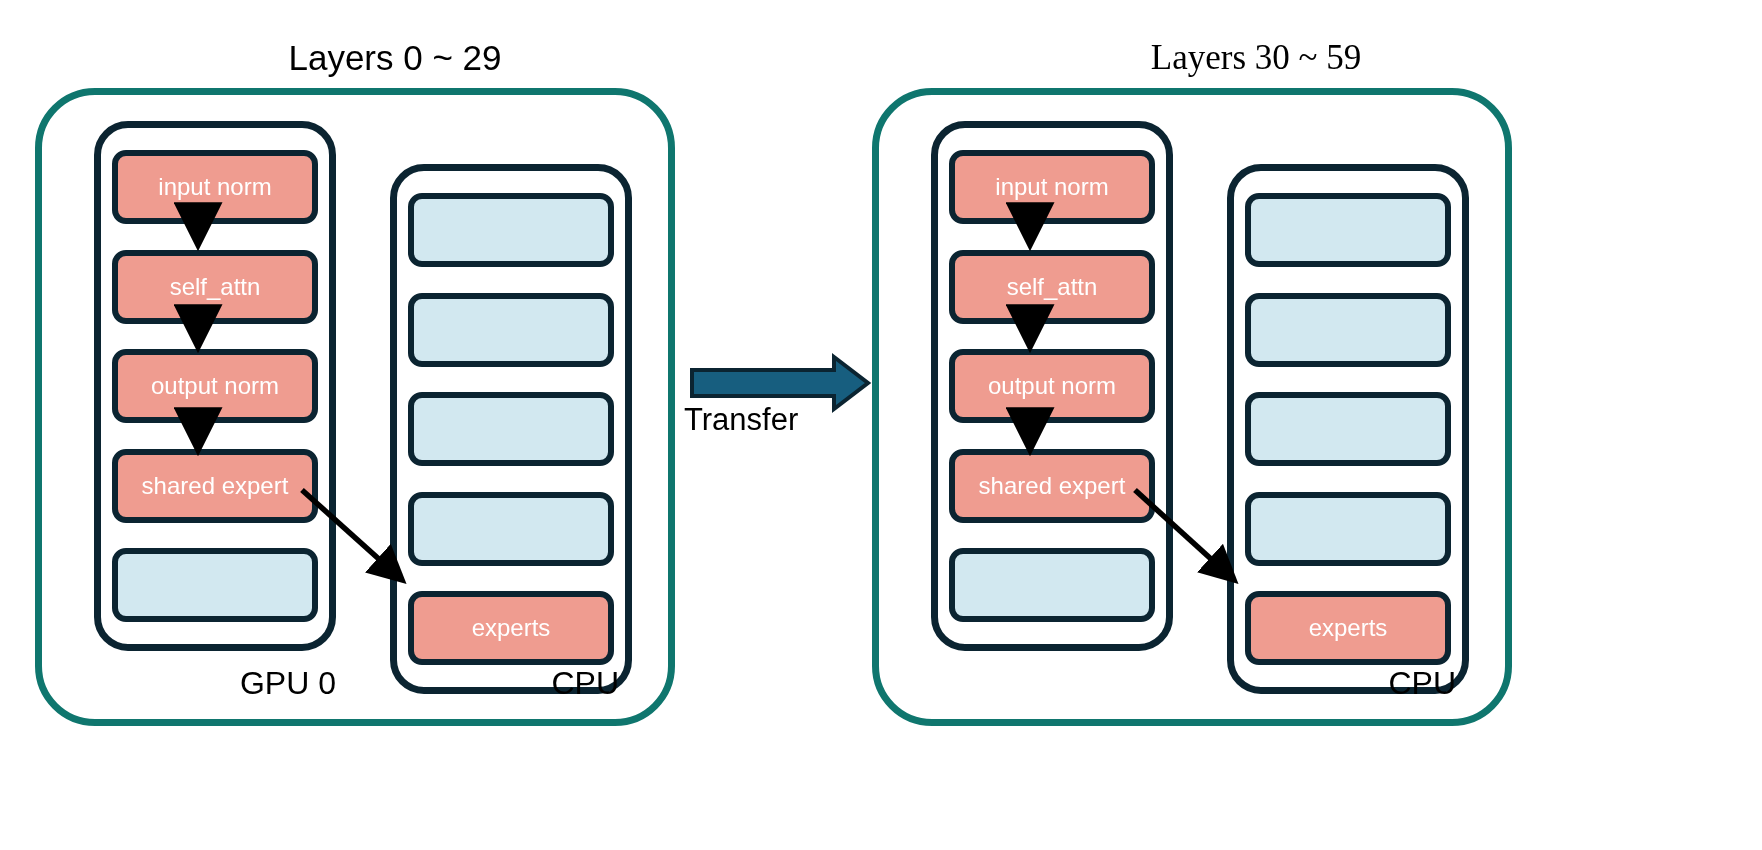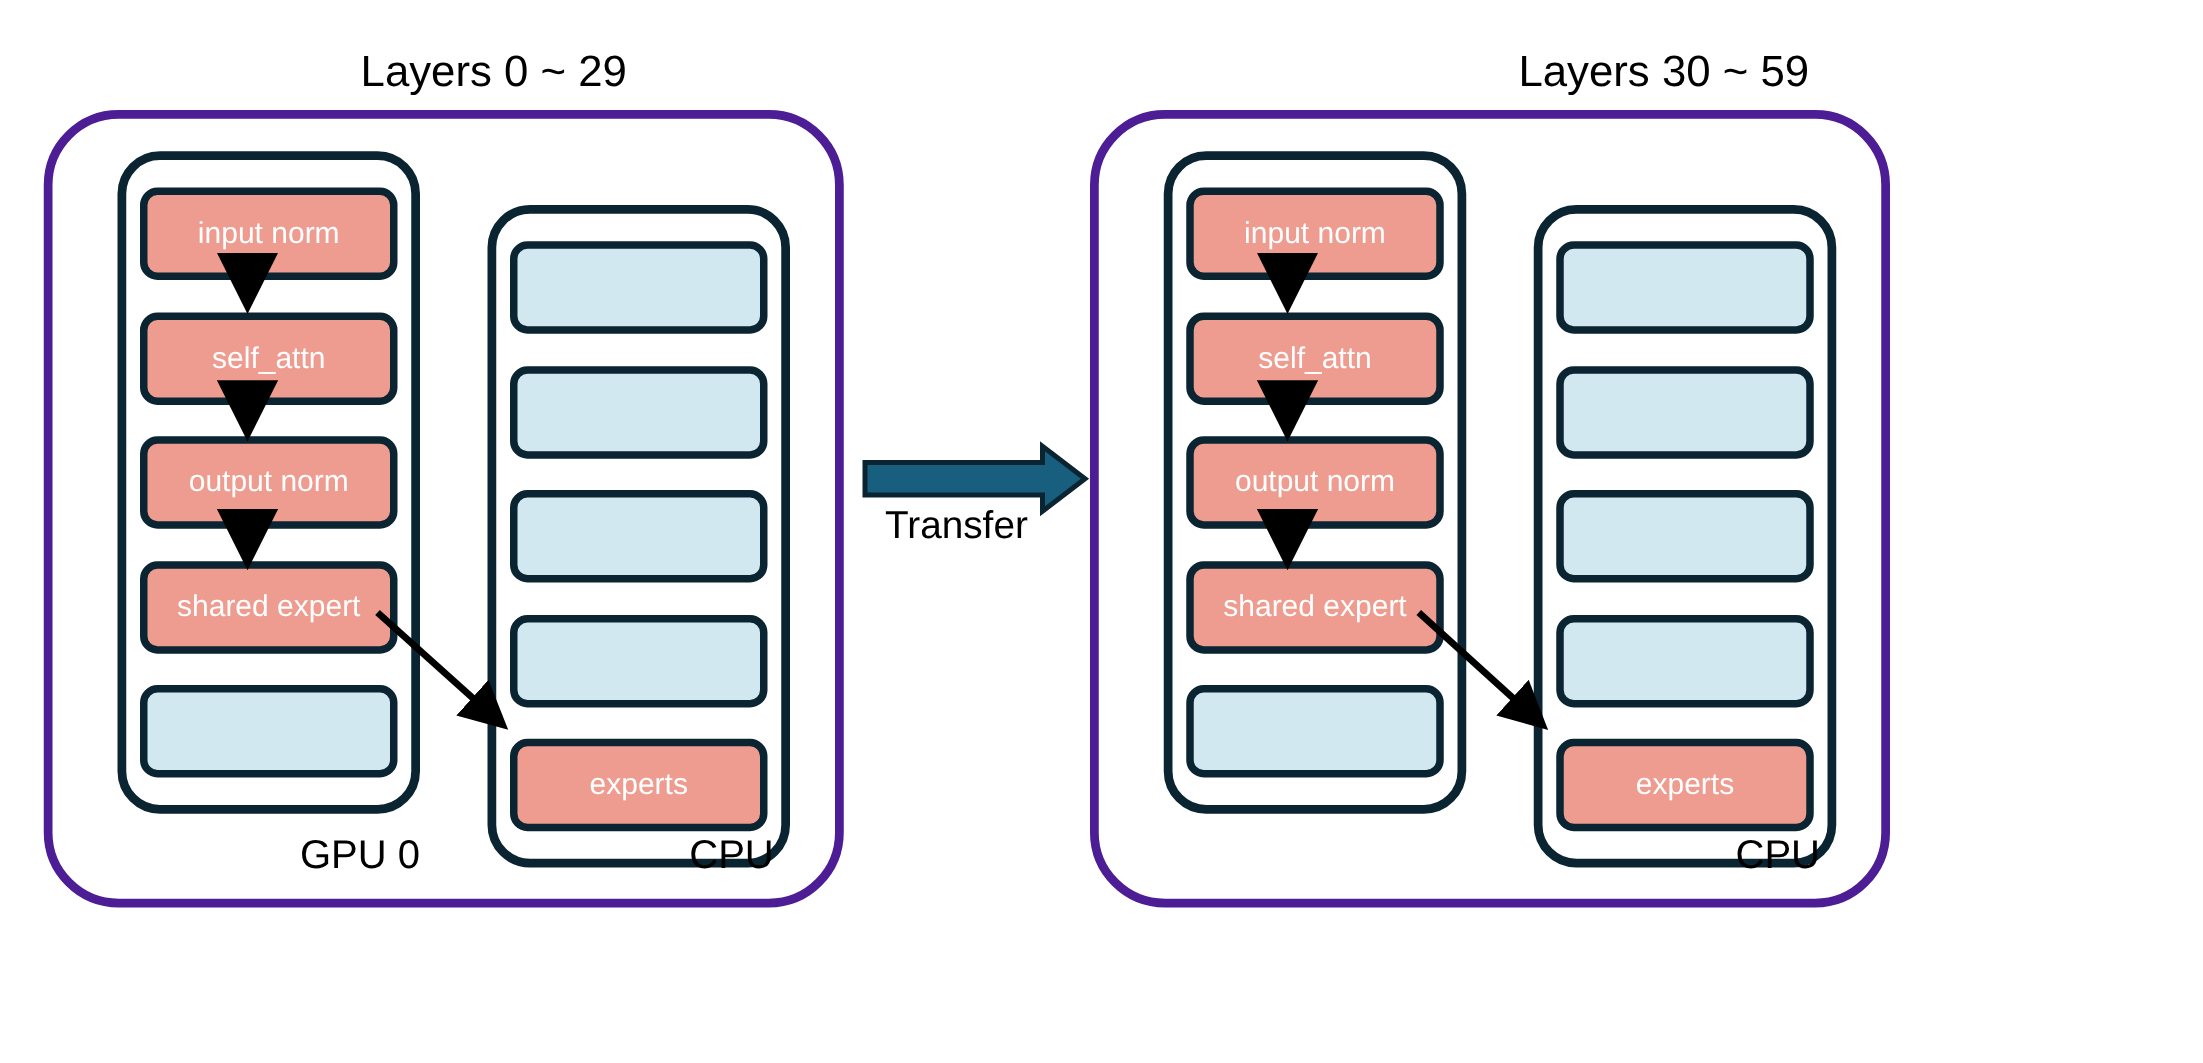--- a/index.html
+++ b/index.html
@@ -26,27 +26,27 @@
   .panel-title {
     position: absolute;
     text-align: center;
     font-size: 35px;
     color: #000000;
     font-family: "Liberation Sans", sans-serif;
     line-height: 1;
     white-space: nowrap;
   }
   #title-left  { left: 95px;  top: 40px; width: 600px; }
-  #title-right { left: 1031px; top: 40px; width: 600px; }
+  #title-right { left: 956px; top: 40px; width: 600px; font-family: Liberation Serif, serif; }
 
   
   .device-panel {
     position: absolute;
     box-sizing: border-box;
-    border: 7px solid #4c1d95;
+    border: 7px solid #0f766e;
     border-radius: 60px;
     background: #ffffff;
   }
   #panel-left  { left: 35px;   top: 88px; width: 640px; height: 638px; }
   #panel-right { left: 872px;  top: 88px; width: 640px; height: 638px; }
 
   
   .column {
     position: absolute;
     box-sizing: border-box;
@@ -98,21 +98,21 @@
     position: absolute;
     left: 0; top: 0;
     width: 1762px;
     height: 850px;
     pointer-events: none;
   }
 
   
   #transfer-label {
     position: absolute;
-    left: 708px;
+    left: 684px;
     top: 400px;
     width: 180px;
     font-size: 31px;
     color: #000000;
     line-height: 1.28;
     font-family: "Liberation Sans", sans-serif;
     text-align: left;
   }
   #transfer-label span { display: block; }
 </style>

